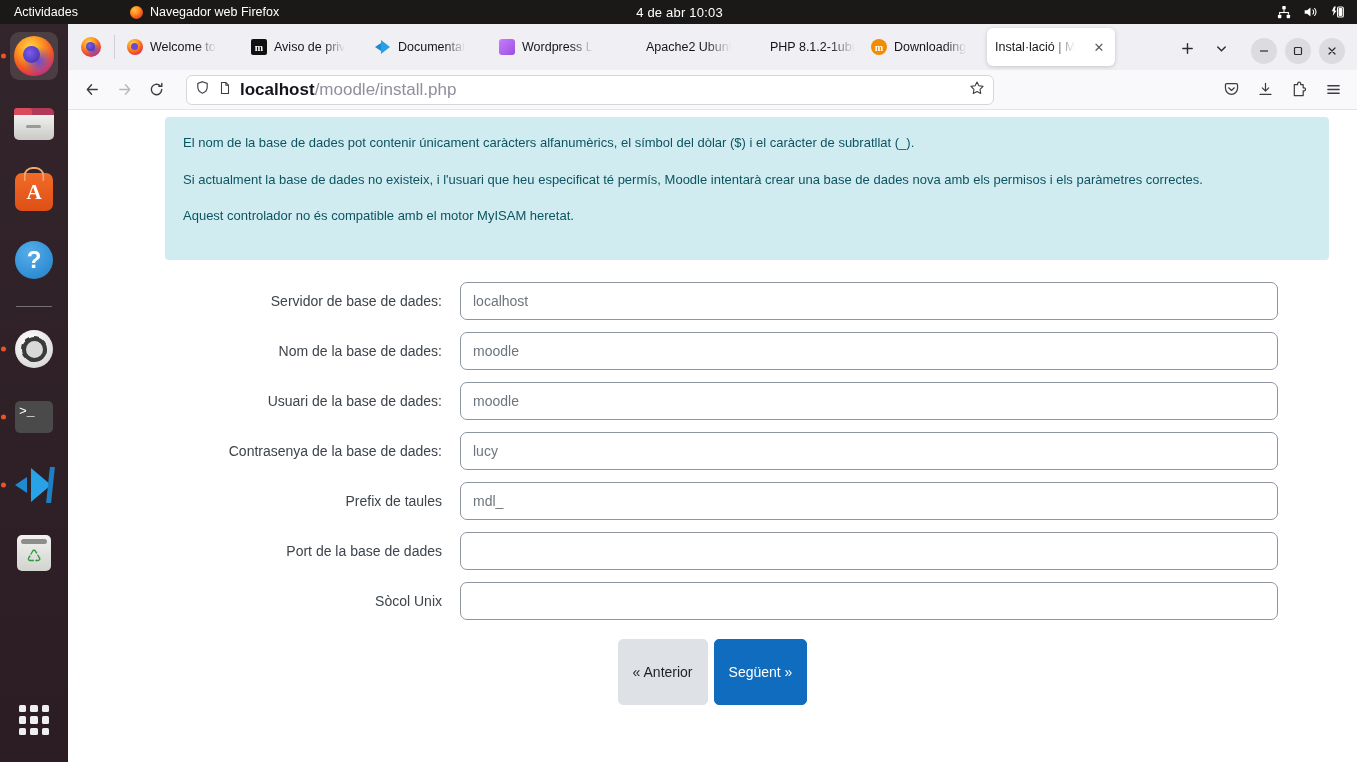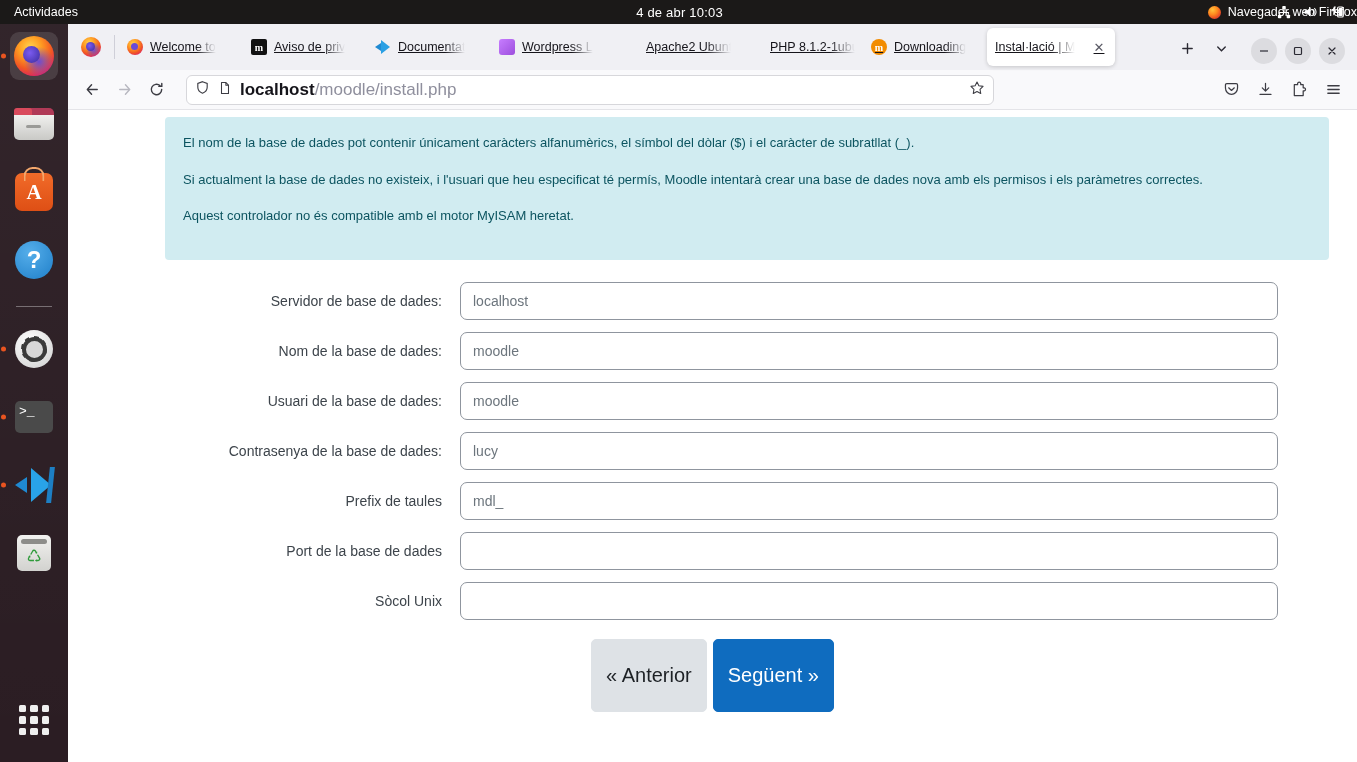--- a/index.html
+++ b/index.html
@@ -11,21 +11,20 @@
   }
 
   
   .gnome-topbar {
     position: absolute; top: 0; left: 0;
     width: 1357px; height: 24px;
     background: #1b1918;
     color: #ffffff;
     display: flex; align-items: center;
     font-size: 12.5px;
-    justify-content: space-between;
   }
   .gnome-activities { margin-left: 14px; color: #ffffff; }
   .gnome-appname { display: flex; align-items: center; gap: 7px; margin-left: 52px; }
   .gnome-ffsmall {
     width: 13px; height: 13px; border-radius: 50%;
     background: radial-gradient(circle at 35% 30%, #ffc23d 0%, #ff8a1f 38%, #e84a24 70%, #9b2a8f 100%);
     display: inline-block;
   }
   .gnome-clock {
     position: absolute; left: 2px; right: 0; text-align: center;
@@ -181,21 +180,20 @@
   .tabstrip-divider { width: 1px; height: 24px; background: #cfcfd8; align-self: center; margin-right: 4px; }
   .tabs { display: flex; align-items: flex-end; flex: 1; min-width: 0; }
   .tab {
     height: 38px; width: 124px; flex: 0 0 124px;
     display: flex; align-items: center; gap: 7px;
     padding: 0 8px; margin-bottom: 4px;
     font-size: 12.5px; color: #15141a;
     border-radius: 6px;
     overflow: hidden; white-space: nowrap;
     position: relative;
-    text-decoration: underline;
   }
   .tab .tab-label {
     overflow: hidden; text-overflow: clip; white-space: nowrap;
     -webkit-mask-image: linear-gradient(90deg, #000 70%, transparent 100%);
             mask-image: linear-gradient(90deg, #000 70%, transparent 100%);
   }
   .tab.active {
     background: #ffffff; box-shadow: 0 1px 4px rgba(0,0,0,.18);
     width: 128px; flex: 0 0 128px;
   }
@@ -309,21 +307,21 @@
     padding: 0 12px;
     font-family: "Liberation Sans", sans-serif;
     outline: none;
   }
   .form-input::placeholder { color: #6c757d; opacity: 1; }
   .buttons {
     display: flex; justify-content: center; gap: 6px;
     margin-top: 19px;
   }
   .btn {
-    font-size: 20px; border-radius: 5px; padding: 24px 14px;
+    font-size: 14px; border-radius: 5px; padding: 24px 14px;
     border: 1px solid transparent; cursor: pointer;
     font-family: "Liberation Sans", sans-serif;
   }
   .btn-prev { background: #dee2e6; color: #1d2125; border-color: #dee2e6; }
   .btn-next { background: #0f6cbf; color: #ffffff; border-color: #0f6cbf; }
 </style>
 </head>
 <body>
 
 <div class="gnome-topbar">

